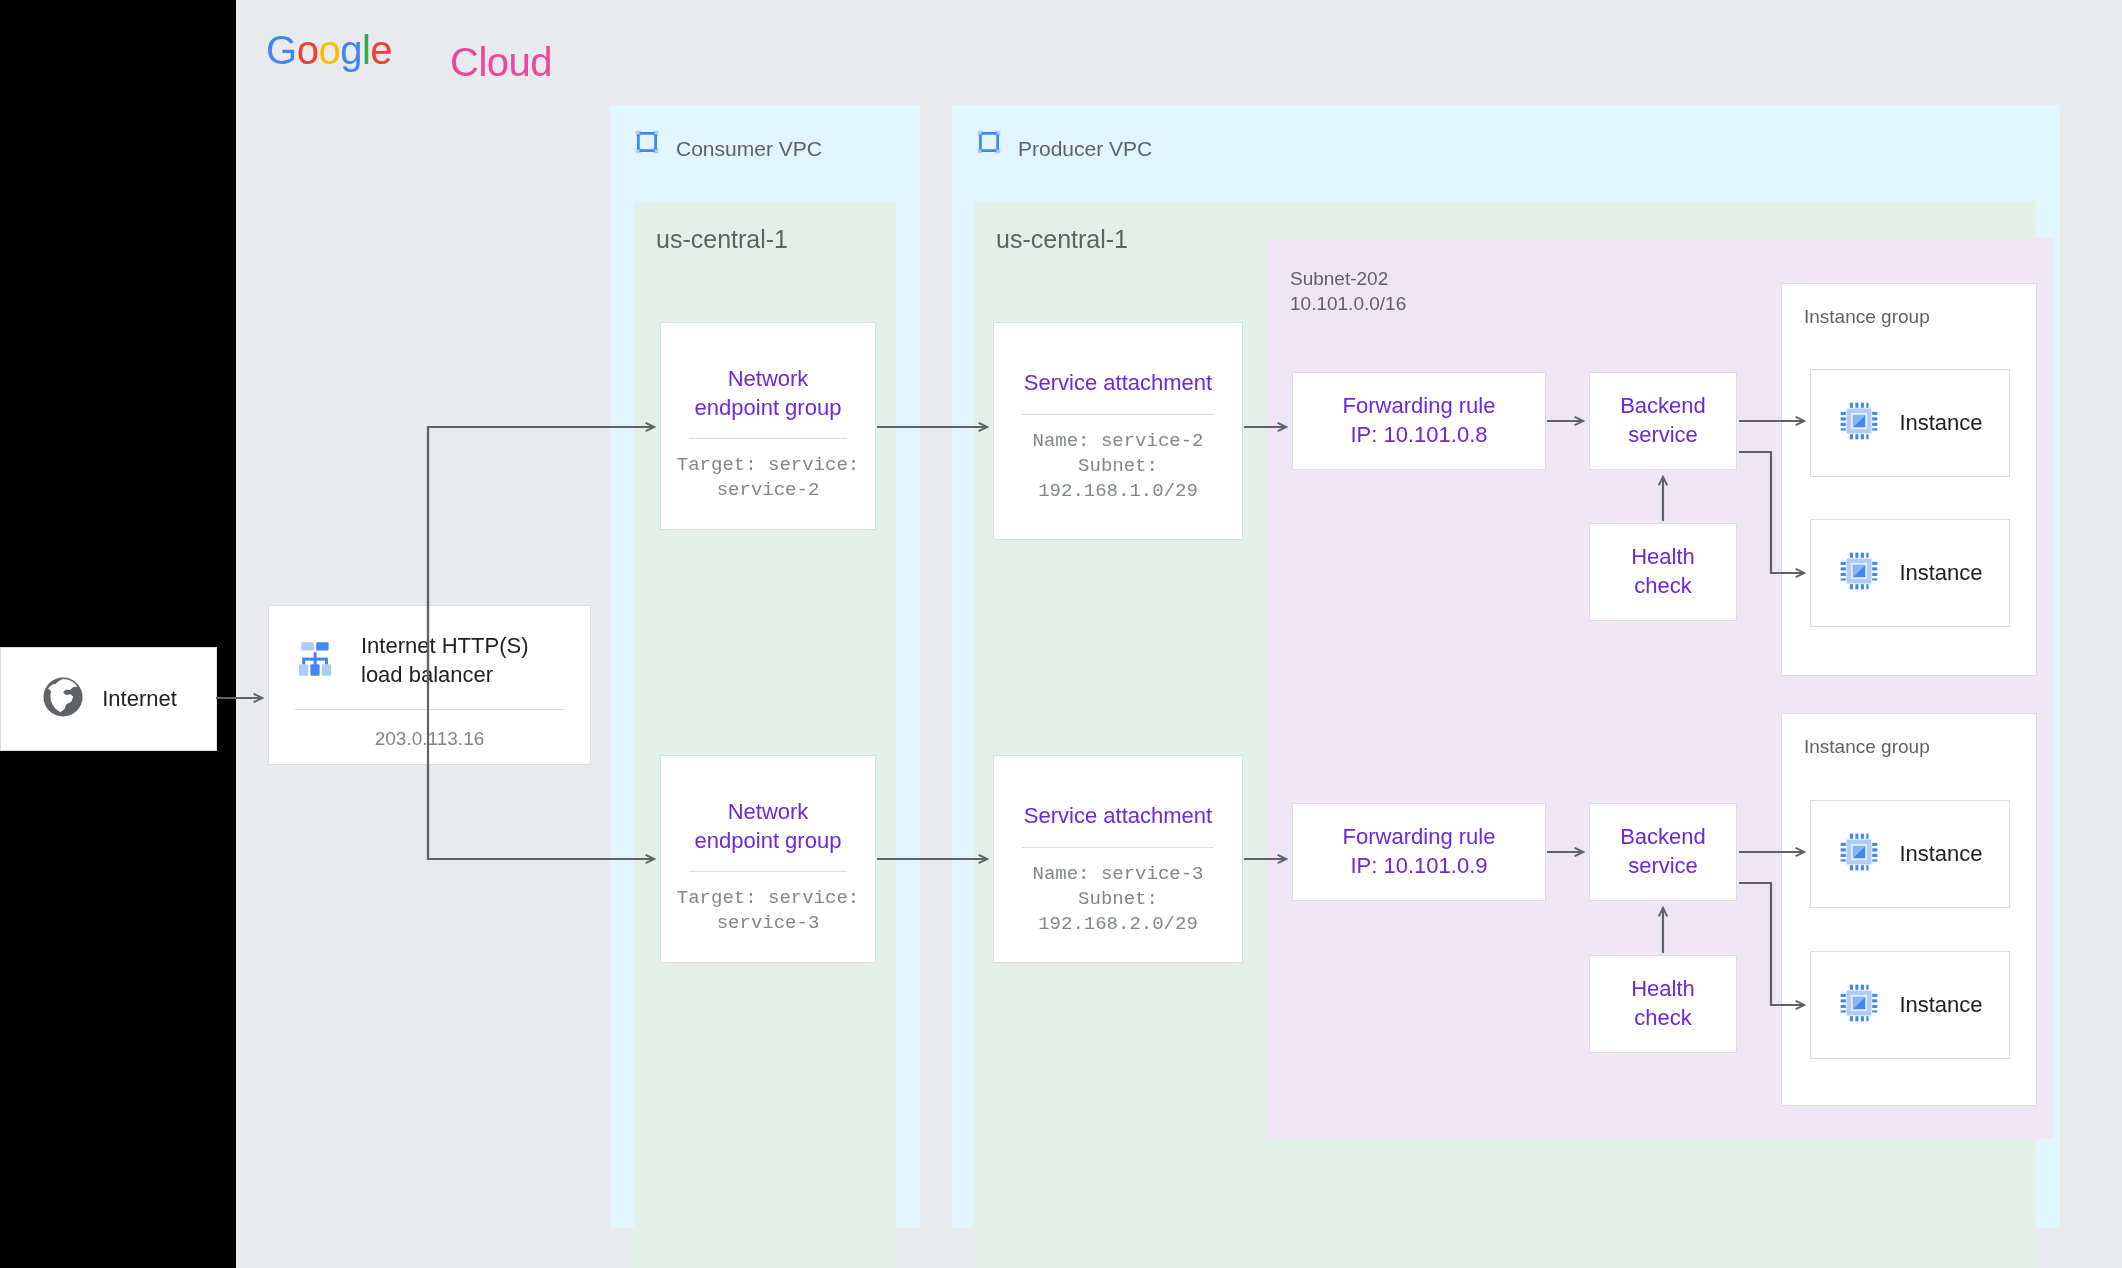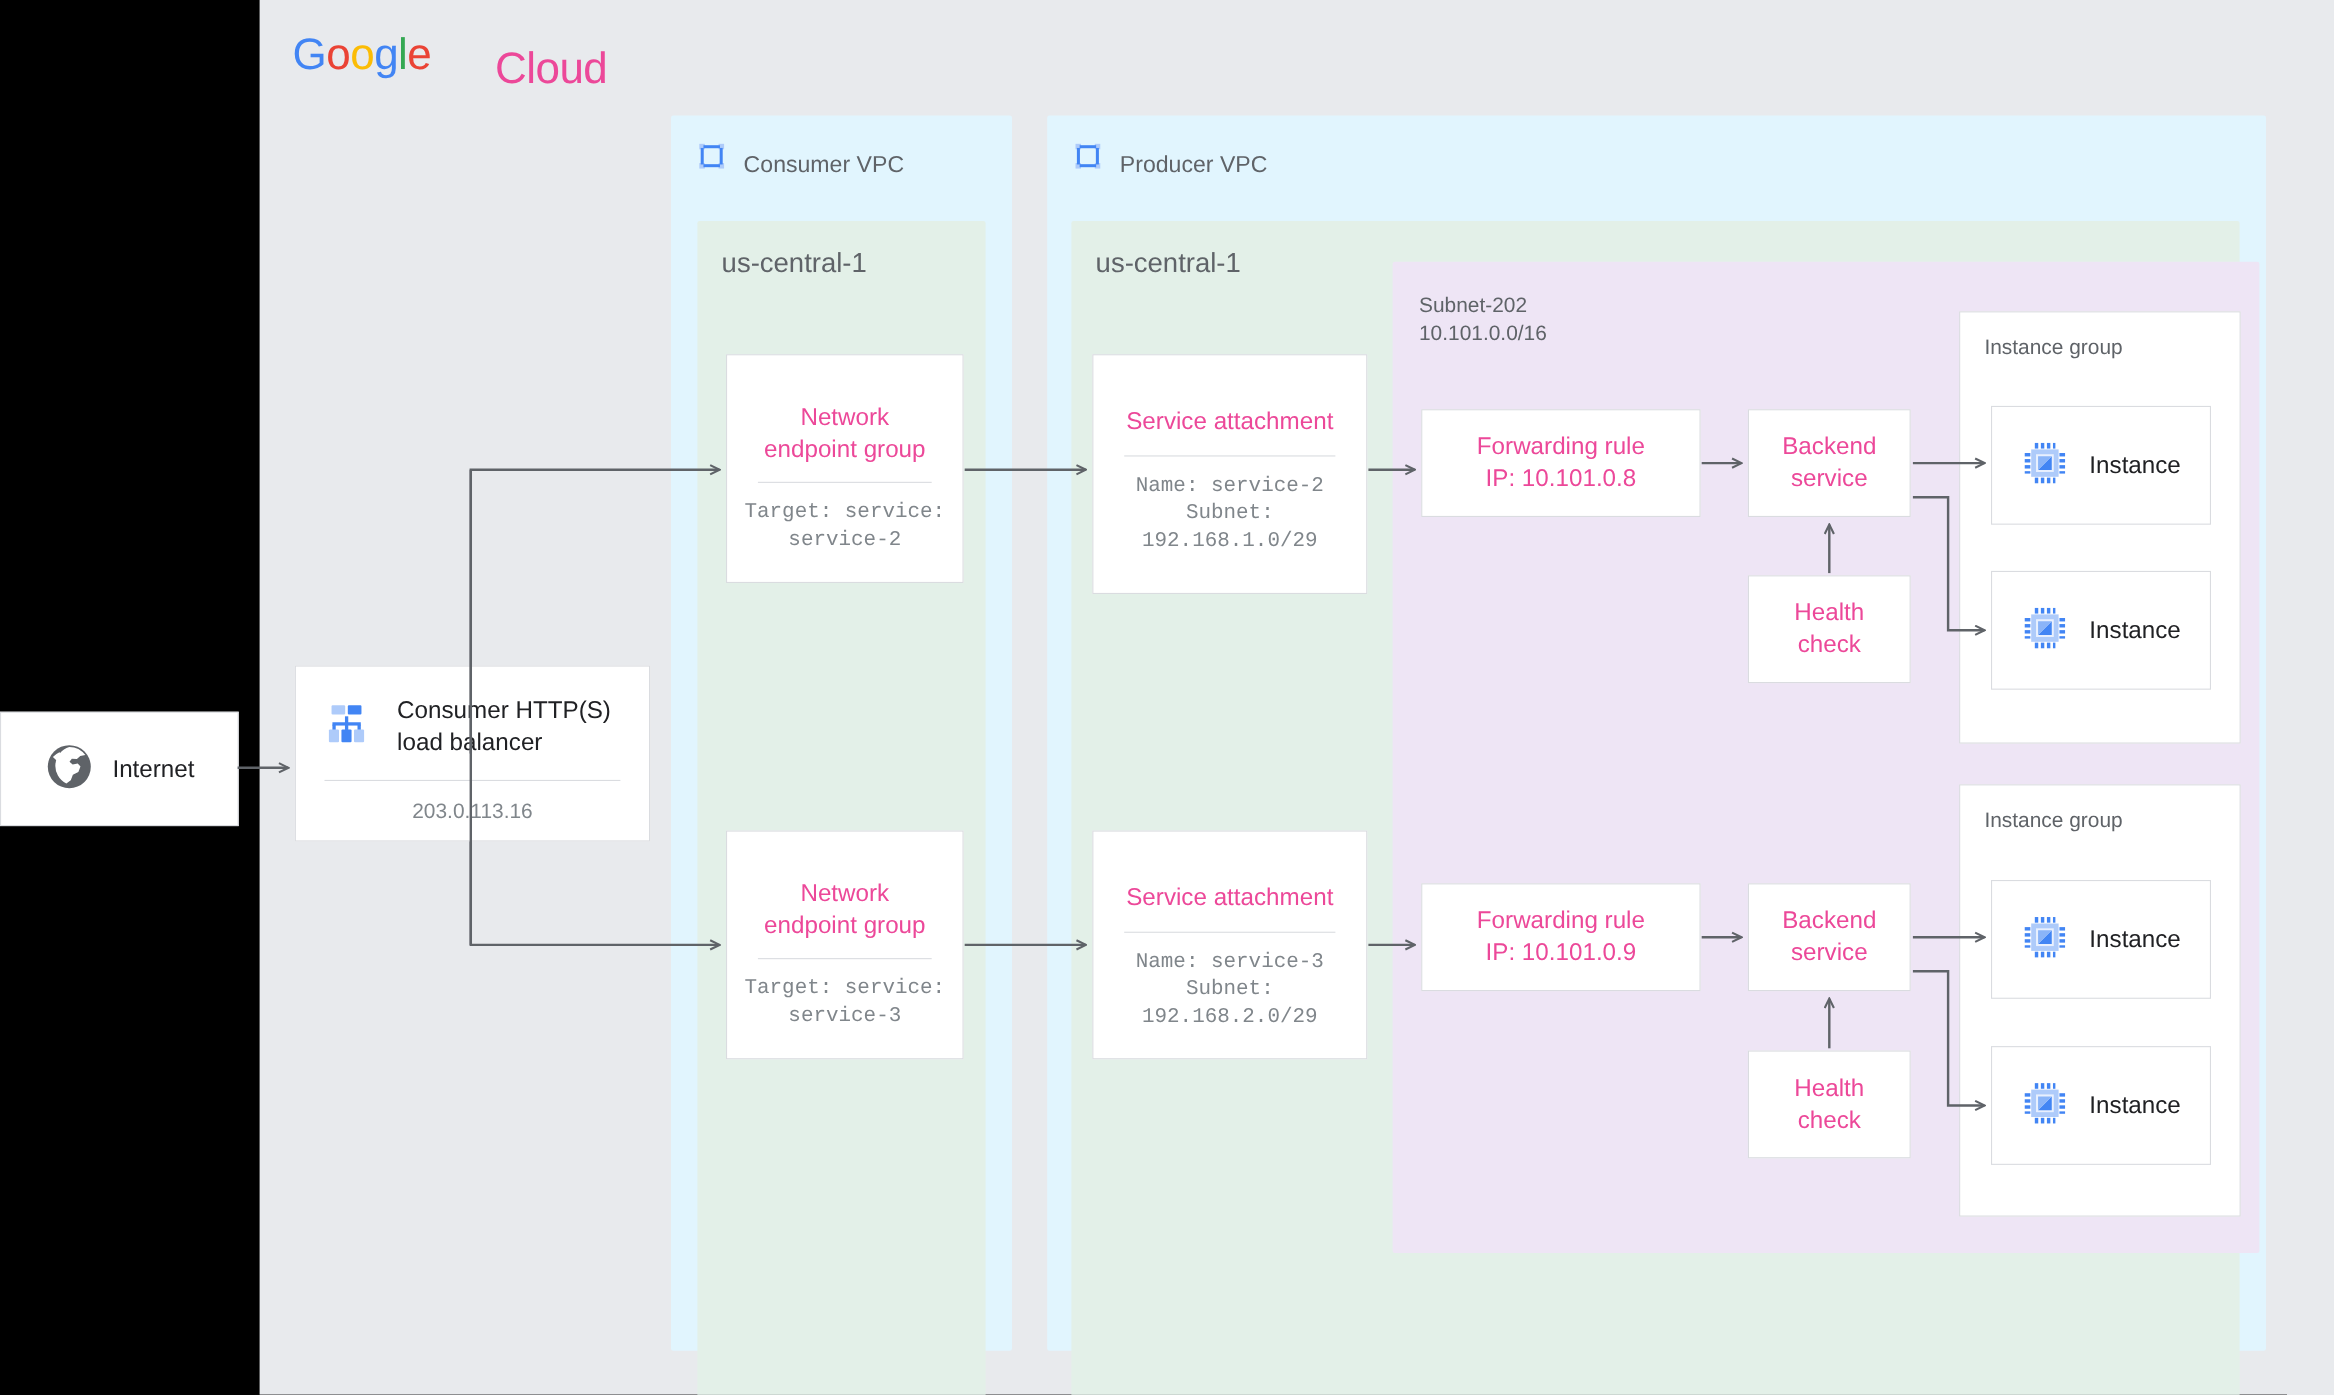--- a/index.html
+++ b/index.html
@@ -32,21 +32,21 @@
   .region{position:absolute;background:#e3f0e8;border-radius:2px;}
   .region-label{position:absolute;left:22px;top:24px;font-size:25px;color:#5f6368;}
 
   .subnet{position:absolute;background:#eee5f5;border-radius:2px;}
   .subnet-label{position:absolute;left:24px;top:28px;font-size:19px;color:#5f6368;line-height:1.32;}
 
   
   .card{position:absolute;background:#fff;border:1px solid #dadce0;
         display:flex;flex-direction:column;align-items:center;justify-content:center;
         box-sizing:border-box;}
-  .card-title{font-size:22px;color:#ec4899;text-align:center;line-height:1.3;}
+  .card-title{font-size:22px;color:#6d28d9;text-align:center;line-height:1.3;}
   .card-div{width:calc(100% - 56px);height:1px;background:#dadce0;margin:16px 0 14px;}
   .card-sub{font-size:19px;color:#80868b;text-align:center;line-height:1.32;font-family:Liberation Mono, monospace;}
 
   .lb-card{align-items:stretch;justify-content:flex-start;padding-top:26px;}
   .lb-row{display:flex;align-items:center;gap:18px;padding:0 26px;}
   .lb-text{font-size:22px;color:#202124;line-height:1.3;}
   .lb-div{width:calc(100% - 52px);height:1px;background:#dadce0;margin:20px auto 0;}
   .lb-sub{font-size:19px;color:#80868b;text-align:center;margin-top:18px;}
 
   .neg-card{justify-content:flex-start;padding-top:42px;}
@@ -97,21 +97,21 @@
           <rect x="3.6" y="11.3" width="12.9" height="1.5" fill="#4285f4"></rect>
           <rect x="3.6" y="12.4" width="1.5" height="2.4" fill="#4285f4"></rect>
           <rect x="9.3" y="12.4" width="1.5" height="2.4" fill="#4285f4"></rect>
           <rect x="15.0" y="12.4" width="1.5" height="2.4" fill="#4285f4"></rect>
           <rect x="2.0" y="14.6" width="4.6" height="5.8" rx="0.5" fill="#aecbfa"></rect>
           <rect x="7.7" y="14.6" width="4.6" height="5.8" rx="0.5" fill="#4285f4"></rect>
           <rect x="13.4" y="14.6" width="4.6" height="5.8" rx="0.5" fill="#aecbfa"></rect>
         </svg>
       </span>
       <span class="lb-text">
-        <span>Consumer HTTP(S)</span><br>
+        <span>Internet HTTP(S)</span><br>
         <span>load balancer</span>
       </span>
     </div>
     <div class="lb-div"></div>
     <div class="lb-sub">203.0.113.16</div>
   </div>
 
   <div class="vpc" style="left:610px;top:105px;width:310px;height:1123px;">
     <div class="vpc-head">
       <span>

